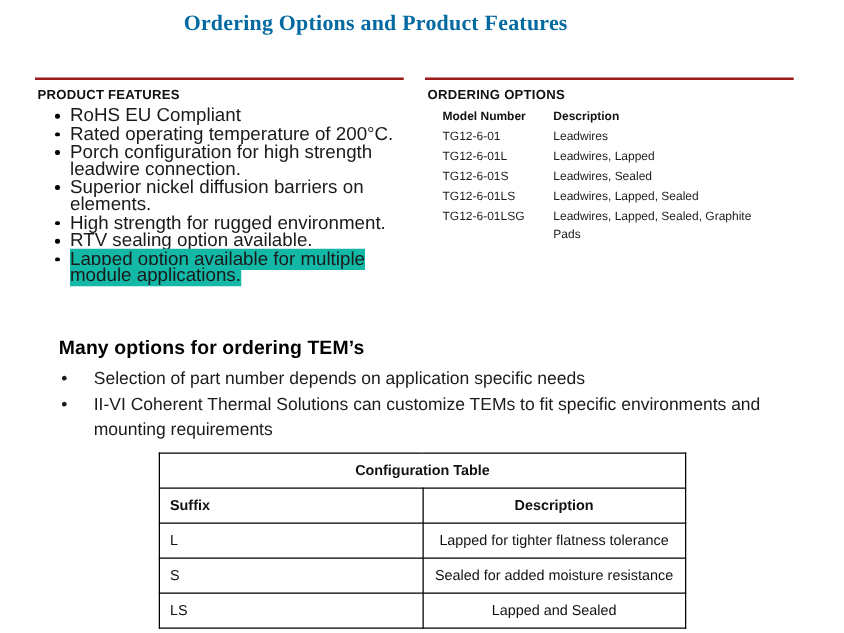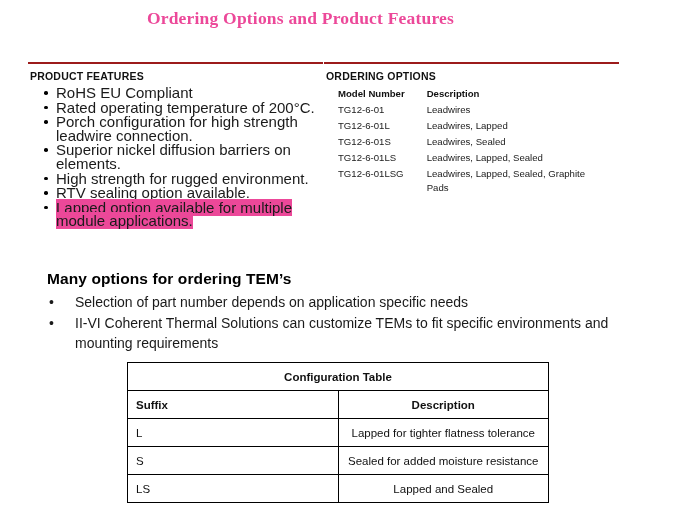--- a/index.html
+++ b/index.html
@@ -22,21 +22,21 @@
   }
   .title {
     position: absolute;
     top: 8px;
     left: 0;
     width: 601px;
     text-align: center;
     font-family: "Liberation Serif", serif;
     font-weight: bold;
     font-size: 17.5px;
-    color: #ec4899;
+    color: #0369a1;
     letter-spacing: 0.2px;
   }
 
   
   .panel {
     position: absolute;
   }
   .panel-rule {
     border-top: 2.5px solid #9c1b1b;
     width: 100%;
@@ -49,21 +49,21 @@
     padding: 6px 0 4px 2px;
     letter-spacing: 0.2px;
   }
 
   #features-panel {
     left: 28px;
     top: 62px;
     width: 295px;
   }
   #ordering-panel {
-    left: 324px;
+    left: 340px;
     top: 62px;
     width: 295px;
   }
 
   ul.features {
     margin: 0;
     padding: 0 0 0 16px;
     list-style: none;
   }
   ul.features li {
@@ -78,21 +78,21 @@
     content: "";
     position: absolute;
     left: 0;
     top: 5px;
     width: 3.5px;
     height: 3.5px;
     background: #000000;
     border-radius: 50%;
   }
   li .hl {
-    background: #ec4899;
+    background: #14b8a6;
   }
 
   
   table.ordering {
     border-collapse: collapse;
     margin-left: 14px;
     margin-top: 2px;
   }
   table.ordering th {
     font-size: 9.6px;

